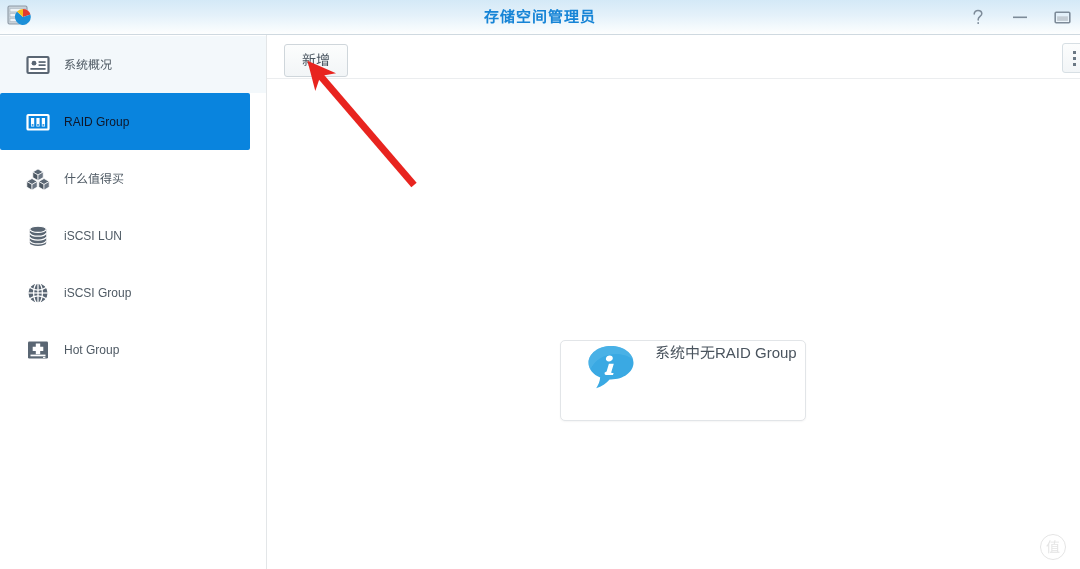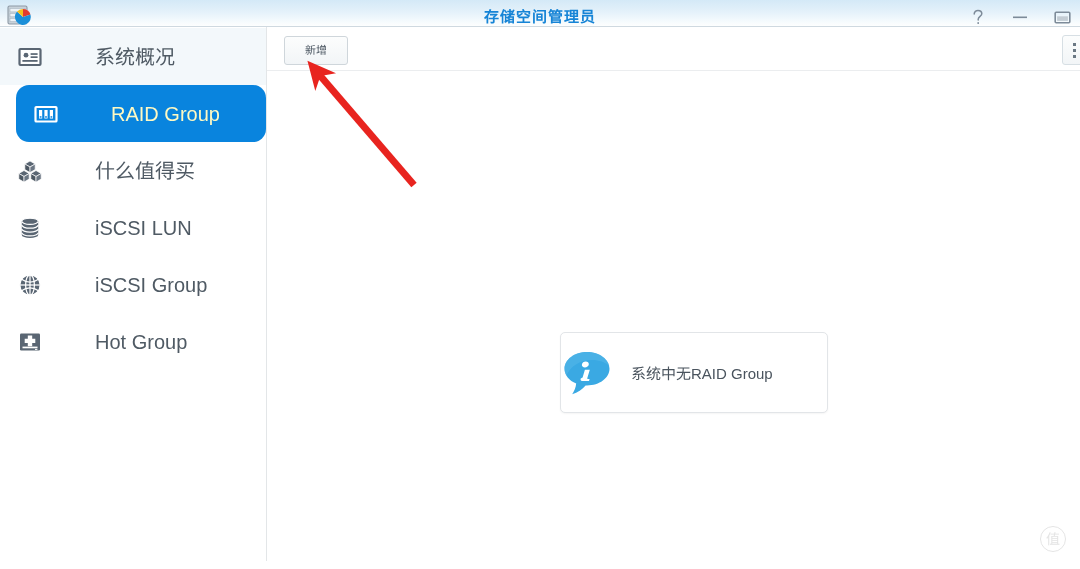--- a/index.html
+++ b/index.html
@@ -17,21 +17,21 @@
     position: relative;
     width: 1080px;
     height: 569px;
     background: #ffffff;
     overflow: hidden;
   }
 
   
   .titlebar {
     position: relative;
-    height: 27px;
+    height: 35px;
     width: 100%;
     background: linear-gradient(to bottom, #d4e9f7 0%, #e4f1fa 45%, #f4fafd 80%, #fdfefe 100%);
     border-bottom: 1px solid #cfd9e0;
   }
 
   .app-icon {
     position: absolute;
     left: 6px;
     top: 3px;
     width: 28px;
@@ -88,38 +88,36 @@
     border-right: 1px solid #e3e6e8;
     padding-top: 1px;
     flex-shrink: 0;
   }
 
   .nav-item {
     position: relative;
     height: 57px;
     display: flex;
     align-items: center;
-    padding-left: 16px;
+    padding-left: 24px;
     cursor: pointer;
     color: #4f5a64;
-    font-size: 20px;
+    font-size: 12px;
     width: 250px;
-    gap: 39px;
   }
 
   .nav-item.hover-row {
     background: #f3f8fb;
     width: 100%;
   }
 
   .nav-item.active {
     background: #0984de;
-    color: #fef9c3;
-    border-radius: 13px;
-    margin-left: 16px;
+    color: #0f172a;
+    border-radius: 2px;
   }
 
   .nav-icon {
     width: 28px;
     height: 28px;
     margin-right: 12px;
     flex-shrink: 0;
     display: flex;
     align-items: center;
     justify-content: center;
@@ -147,21 +145,21 @@
     border-bottom: 1px solid #ebedef;
   }
 
   .btn-new {
     display: inline-block;
     min-width: 64px;
     padding: 6px 14px;
     background: linear-gradient(to bottom, #fcfdfd 0%, #f2f5f7 100%);
     border: 1px solid #cfd6db;
     border-radius: 3px;
-    font-size: 11px;
+    font-size: 14px;
     color: #4a5560;
     text-align: center;
     cursor: pointer;
     line-height: 1.35;
   }
 
   .overflow-menu {
     position: absolute;
     right: -6px;
     top: 8px;
@@ -189,28 +187,28 @@
   .canvas {
     position: relative;
     height: 489px;
     width: 100%;
   }
 
   .empty-box {
     position: absolute;
     left: 293px;
     top: 261px;
-    width: 268px;
+    width: 246px;
     height: 81px;
     background: #ffffff;
     border: 1px solid #e2e5e8;
     border-radius: 5px;
     box-shadow: 0 1px 2px rgba(0,0,0,0.045);
     display: flex;
-    align-items: center;
+    padding-left: 24px;
   }
 
   .info-icon {
     width: 52px;
     height: 52px;
     flex-shrink: 0;
     margin-right: 18px;
   }
 
   .info-icon svg { display: block; }

